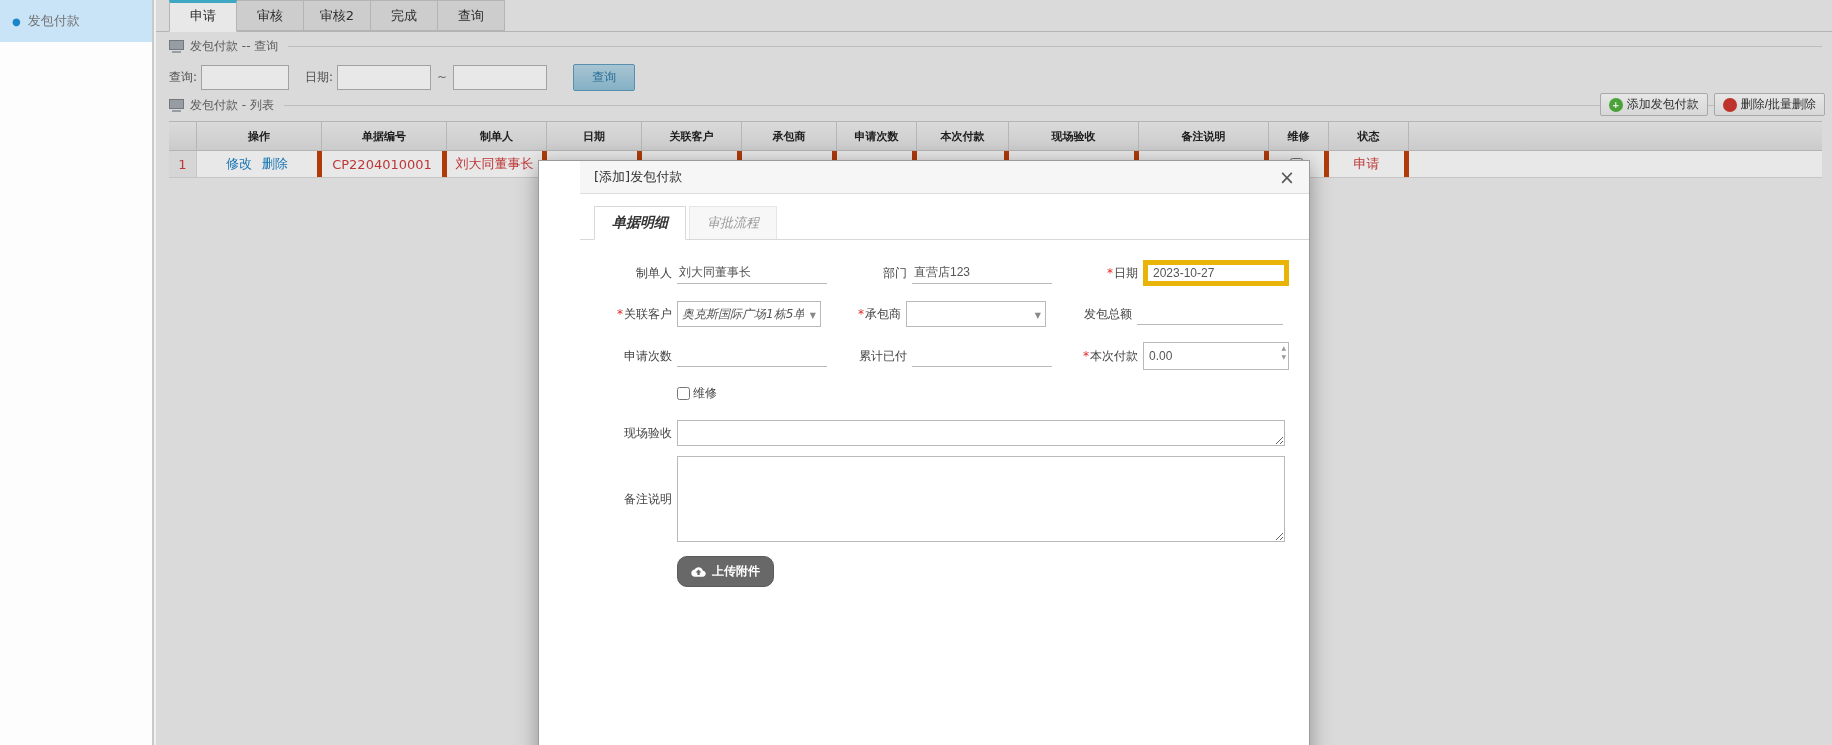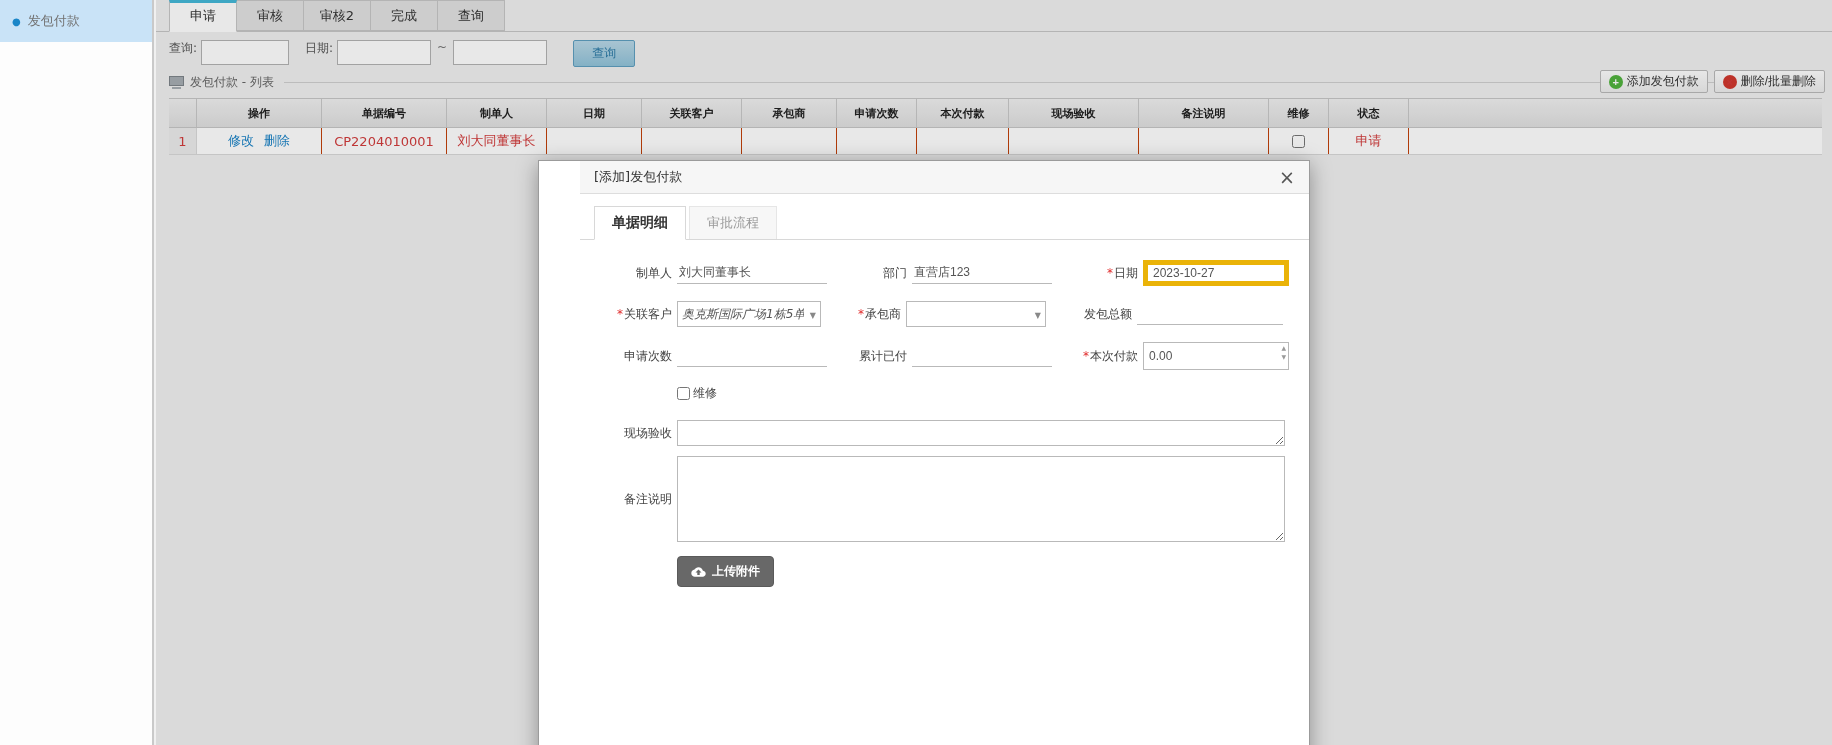--- a/index.html
+++ b/index.html
@@ -25,21 +25,21 @@
 
   
   .sec-hd { display:flex; align-items:center; margin:6px 10px 0 13px; height:17px; }
   .mon { position:relative; width:15px; height:14px; margin-right:6px; }
   .mon .scr { width:15px; height:10px; background:#a7adb3; border:1px solid #7e848a; }
   .mon .std { width:9px; height:2px; background:#a7adb3; margin:1px auto 0; }
   .sec-title { font-size:12px; color:#666; white-space:nowrap; }
   .sec-line { flex:1; border-top:1px solid #cfcfcf; margin-left:10px; }
 
   
-  .qrow { display:flex; margin:8px 0 6px 13px; height:28px; }
+  .qrow { display:flex; align-items:center; margin:8px 0 6px 13px; height:28px; }
   .qlabel { font-size:12px; color:#555; margin-right:4px; }
   .qinput { width:88px; height:25px; border:1px solid #b3b3b3; background:#fff; font-size:12px; padding:0 4px; }
   .qinput.date { width:94px; }
   .tilde { color:#777; margin:0 6px; font-size:12px; }
   .btn-query { margin-left:26px; width:62px; height:27px; background:linear-gradient(#b9d8e7,#92c3d9);
                border:1px solid #5f9fc0; border-radius:2px; color:#2b79a5; font-size:12px; cursor:pointer; }
 
   
   .list-hd { position:relative; }
   .hd-btns { position:absolute; right:-3px; top:-4px; display:flex; gap:6px; }
@@ -48,35 +48,35 @@
   .cicon { width:14px; height:14px; border-radius:50%; color:#fff; font-size:11px; line-height:14px; text-align:center; font-weight:bold; }
   .cicon.green { background:#52b33f; }
   .cicon.red { background:#d0382e; }
 
   
   .table { margin:7px 10px 0 13px; }
   .thead { display:flex; height:30px; background:linear-gradient(#f0f0f0,#e0e0e0); border-top:1px solid #c6c6c6; border-bottom:1px solid #c6c6c6; }
   .th { display:flex; align-items:center; justify-content:center; font-size:11px; font-weight:bold; color:#222;
         border-right:1px solid #c9c9c9; height:100%; }
   .trow { display:flex; height:27px; background:#fff; border-bottom:1px solid #d9d9d9; }
-  .td { display:flex; align-items:center; justify-content:center; font-size:13px; border-right:1px solid #c2410c; height:100%; }
+  .td { display:flex; align-items:center; justify-content:center; font-size:13px; border-right:5px solid #c2410c; height:100%; }
   .td.numcell { background:#ececec; color:#d23c3c; border-right:1px solid #d9d9d9; }
   .red { color:#d23c3c; }
   .lnk { color:#1a82c6; cursor:pointer; }
   .lnk + .lnk { margin-left:10px; }
   .rowcb { width:13px; height:13px; }
 
   
   .modal { position:absolute; left:538px; top:160px; width:772px; height:706px; background:#fff;
            border:1px solid #9b9b9b; box-shadow:0 4px 20px rgba(0,0,0,0.35); z-index:100;padding-left:41px; }
   .m-title { height:33px; background:#f6f6f6; border-bottom:1px solid #ddd; display:flex; align-items:center; padding:0 14px; }
   .m-title-text { flex:1; font-size:13px; color:#333; }
   .m-close { font-size:19px; color:#555; cursor:pointer; line-height:19px; }
   .m-tabs { display:flex; align-items:flex-end; padding:12px 0 0 14px; border-bottom:1px solid #d8d8d8; }
-  .mtab { padding:7px 17px; font-size:13px; cursor:pointer; }
+  .mtab { padding:7px 17px; font-size:13px; cursor:pointer;font-style:italic; }
   .mtab.active { background:#fff; border:1px solid #d8d8d8; border-bottom:1px solid #fff; margin-bottom:-1px; font-weight:bold; font-size:14px; color:#333; }
   .mtab.inactive { background:#f7f7f7; border:1px solid #e6e6e6; border-bottom:none; color:#9a9a9a; margin-left:3px; }
 
   .m-form { padding-top:20px; }
   .frow { display:flex; align-items:center; margin:0 0 15px 18px; }
   .lbl { font-size:12px; color:#444; text-align:right; white-space:nowrap; }
   .lbl.c1 { width:74px; }
   .lbl.c2 { width:80px; }
   .lbl.c3 { width:86px; }
   .req { color:#e02b2b; margin-right:1px; }
@@ -93,21 +93,21 @@
   .spin-arrows { position:absolute; right:2px; top:2px; display:flex; flex-direction:column; gap:3px; }
   .sarr { font-size:6px; color:#999; line-height:6px; cursor:pointer; text-align:center; }
   .cbrow { margin-left:97px; display:flex; align-items:center; margin-bottom:18px; }
   .cb { width:13px; height:13px; margin-right:3px; }
   .cblabel { font-size:12px; color:#444; }
   .tarow { display:flex; align-items:center; margin:0 0 10px 18px; }
   .ta { margin-left:5px; width:608px; border:1px solid #b9b9b9; font-size:12px; color:#555; padding:3px 5px; resize:both; font-family:inherit; }
   .ta.small { height:26px; }
   .ta.big { height:86px; }
   .upload-btn { margin-left:97px; margin-top:4px; display:inline-flex; align-items:center; gap:6px; background:#686868;
-                border:1px solid #5a5a5a; color:#fff; font-size:12px; font-weight:bold; padding:6px 13px; border-radius:4px; cursor:pointer; }
+                border:1px solid #5a5a5a; color:#fff; font-size:12px; font-weight:bold; padding:6px 13px; border-radius:10px; cursor:pointer; }
   .m-footer { position:absolute; left:0; right:0; bottom:0; height:38px; background:#fafafa; border-top:1px solid #e2e2e2;
               display:flex; align-items:center; justify-content:flex-end; gap:10px; padding-right:18px; }
   .btn-save { width:76px; height:28px; background:linear-gradient(#fff,#f0f0f0); border:1px solid #c6c6c6; border-radius:2px; font-size:12px; color:#333; cursor:pointer; }
   .btn-submit { width:84px; height:28px; background:#3f81ad; border:1px solid #356f97; border-radius:2px; font-size:12px; font-weight:normal; color:#000000; cursor:pointer; }
 </style>
 </head>
 <body>
 
 <div class="sidebar">
   <div class="side-sel">
@@ -120,20 +120,28 @@
 
   <div class="tabbar">
     <div class="tabbar-line"></div>
     <div class="tab active">申请</div>
     <div class="tab">审核</div>
     <div class="tab">审核2</div>
     <div class="tab">完成</div>
     <div class="tab">查询</div>
   </div>
 
+  <div class="sec-hd">
+    <span class="mon">
+        <span class="scr" style="display:block"></span>
+        <span class="std" style="display:block"></span>
+      </span>
+    <span class="sec-title">发包付款 -- 查询</span>
+    <span class="sec-line"></span>
+  </div>
 
   <div class="qrow">
     <span class="qlabel">查询:</span>
     <input class="qinput" type="text" style="">
     <span class="qlabel" style="margin-left:16px">日期:</span>
     <input class="qinput date" type="text" style="">
     <span class="tilde">~</span>
     <input class="qinput date" type="text" style="">
     <button class="btn-query">查询</button>
   </div>

